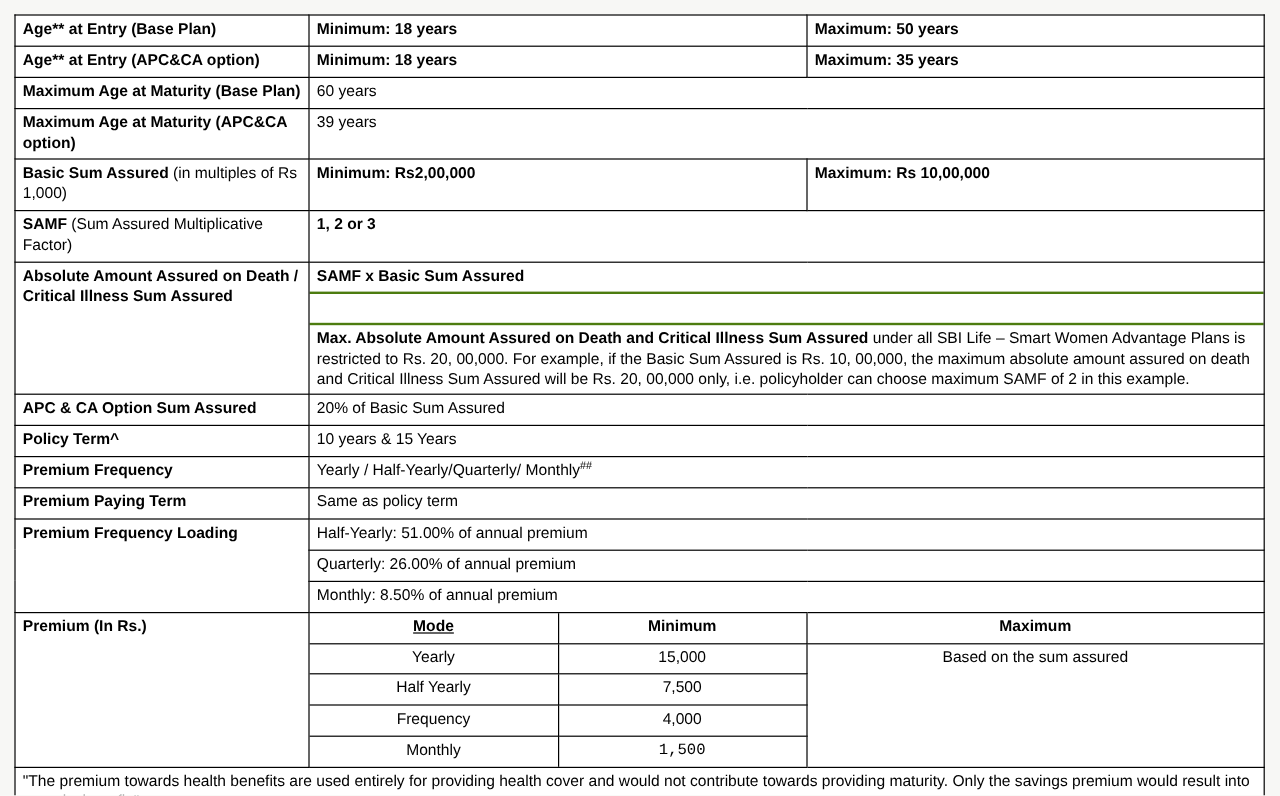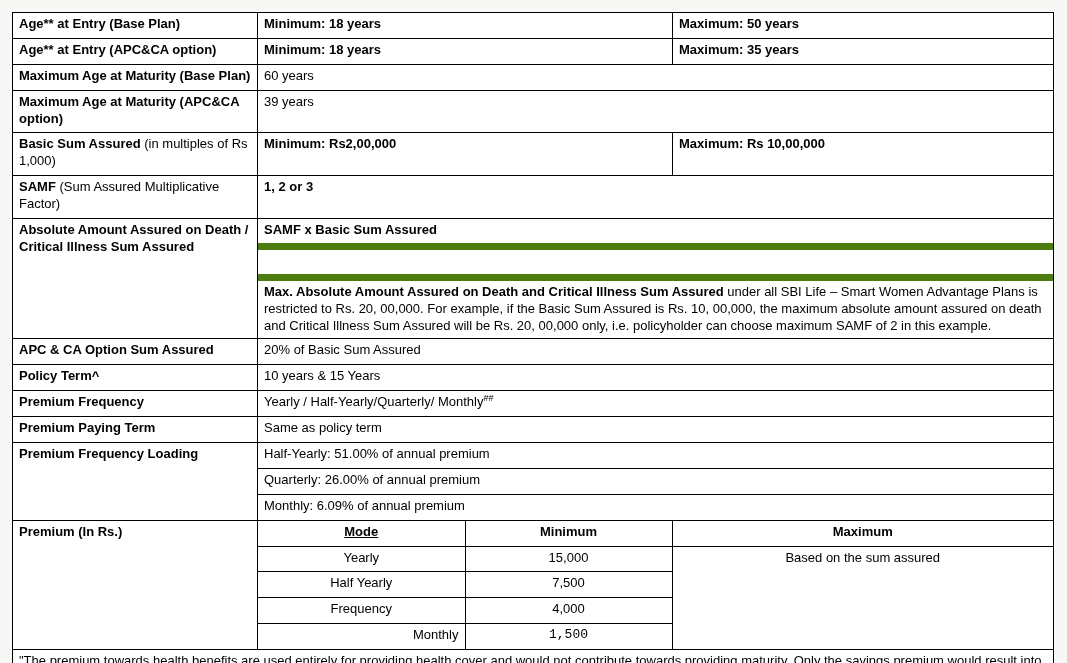--- a/index.html
+++ b/index.html
@@ -46,21 +46,21 @@
     font-size: 9px;
     vertical-align: super;
     line-height: 0;
   }
   
   table.inner {
     border-collapse: collapse;
     width: 100%;
   }
   table.inner td {
-    border: 7px solid #4d7c0f;
+    border: 2px solid #4d7c0f;
     padding: 3px 6px 4px 6px;
     font-size: 13px;
     vertical-align: middle;
   }
   .no-border-cell {
     padding: 0 !important;
     border: 1px solid #000;
   }
   .spacer-row td { height: 10px; }
   .premium-table {
@@ -167,21 +167,21 @@
       </tr>
 
       <tr>
         <td class="label-cell vmid" rowspan="3">Premium Frequency Loading</td>
         <td colspan="2" class="tight">Half-Yearly: 51.00% of annual premium</td>
       </tr>
       <tr>
         <td colspan="2" class="tight">Quarterly: 26.00% of annual premium</td>
       </tr>
       <tr>
-        <td colspan="2" class="tight">Monthly: 6.09% of annual premium</td>
+        <td colspan="2" class="tight">Monthly: 8.50% of annual premium</td>
       </tr>
 
       <tr>
         <td class="label-cell vmid">Premium (In Rs.)</td>
         <td colspan="2" class="no-border-cell">
           <table class="premium-table">
             <colgroup>
               <col style="width:207px">
               <col style="width:207px">
               <col>
@@ -199,21 +199,21 @@
               </tr>
               <tr>
                 <td class="pt-mode" style="border-left:none;">Half Yearly</td>
                 <td class="pt-min">7,500</td>
               </tr>
               <tr>
                 <td class="pt-mode" style="border-left:none;">Frequency</td>
                 <td class="pt-min">4,000</td>
               </tr>
               <tr>
-                <td class="pt-mode" style="border-left:none;border-bottom:none;text-align:right;">Monthly</td>
+                <td class="pt-mode" style="border-left:none;border-bottom:none;">Monthly</td>
                 <td class="pt-min" style="border-bottom:none;font-family:Liberation Mono, monospace;">1,500</td>
               </tr>
             </tbody>
           </table>
         </td>
       </tr>
 
       <tr>
         <td colspan="3" class="footnote-cell">"The premium towards health benefits are used entirely for providing health cover and would not contribute towards providing maturity. Only the savings premium would result into maturity benefit."</td>
       </tr>

